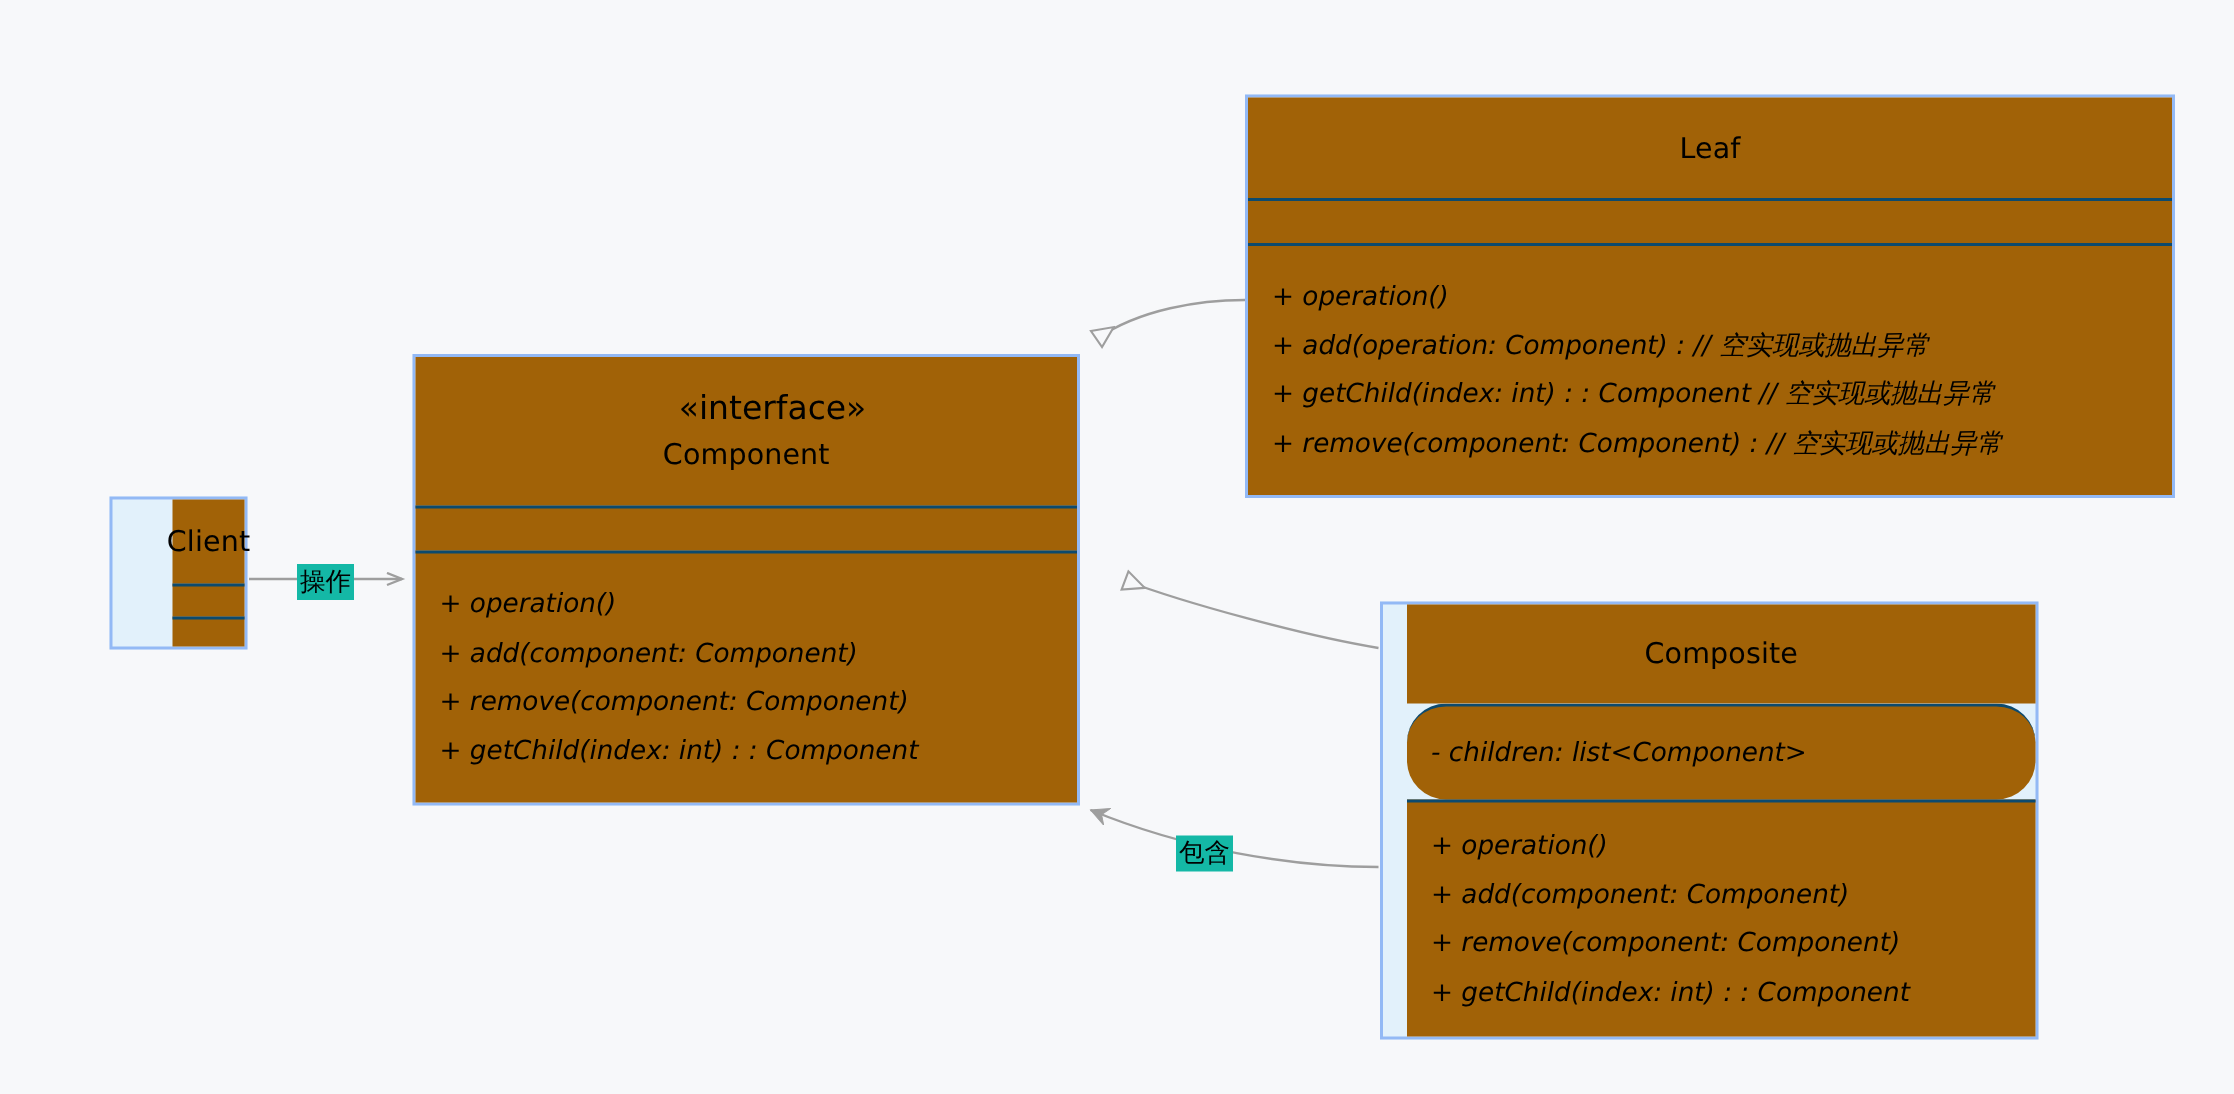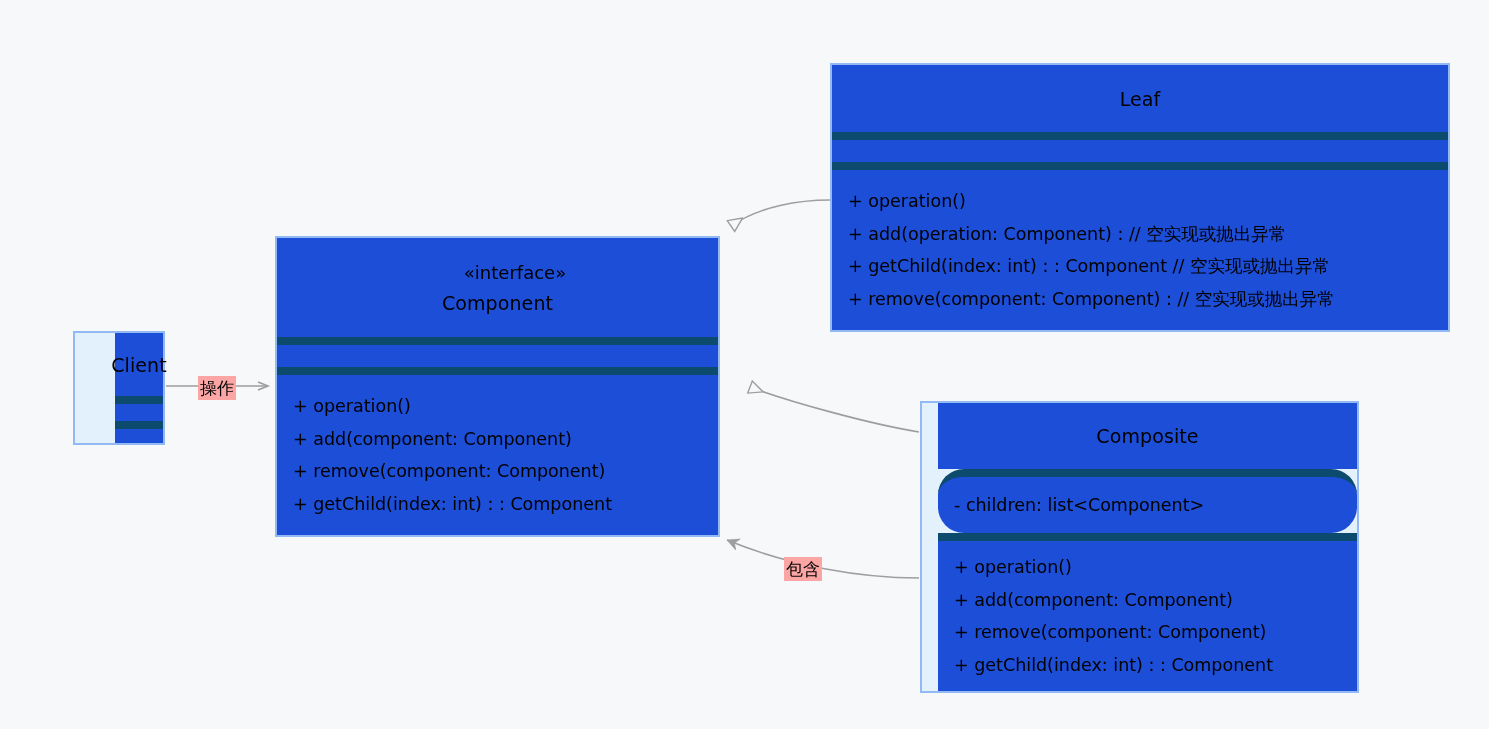--- a/index.html
+++ b/index.html
@@ -32,24 +32,25 @@
   .uml-class {
     position: absolute;
     box-sizing: border-box;
     background: #e2f1fb;
     border: 2px solid #93b9f5;
     display: flex;
     flex-direction: column;
   }
   .compartment {
     box-sizing: border-box;
-    background: #1d4ed8;
+    background: #a16207;
   }
   .compartment + .compartment {
-    border-top: 8px solid #0c4a6e;
+    border-top: 2px solid #0c4a6e;
+    font-style: italic;
   }
   .compartment.title {
     display: flex;
     flex-direction: column;
     align-items: center;
     justify-content: center;
     text-align: center;
   }
   .compartment.members {
     display: flex;
@@ -61,35 +62,35 @@
     
   }
   .class-name {
     color: #000000;
     font-size: 19px;
     line-height: 30px;
     letter-spacing: 0.1px;
   }
   .stereotype {
     color: #000000;
-    font-size: 18px;
+    font-size: 22px;
     line-height: 30px;
     margin-left: 35px;
   }
   .member {
     color: #000000;
     font-size: 17.5px;
     line-height: 32.5px;
     white-space: nowrap;
   }
 
   
   .edge-label {
     position: absolute;
-    background: #fca5a5;
+    background: #14b8a6;
     color: #000000;
     font-size: 17px;
     line-height: 22px;
     padding: 1px 2px;
     white-space: nowrap;
   }
 </style>
 </head>
 <body>
 
@@ -126,21 +127,21 @@
      Component (directed, arrow into Component bottom-right) --&gt;
     <g>
       <path d="M 919,578 C 860,578 790,566 727,540" fill="none" stroke="#9e9e9e" stroke-width="1.6" marker-end="url(#thin-arrow)"></path>
     </g>
   </svg>
 
   <div class="edge-label" style="left:198px; top:376px;">操作</div>
 
   <div class="edge-label" style="left:784px; top:557px;">包含</div>
 
-  <div class="uml-class" style="left:73px; top:331px; width:92px; height:114px;padding-left:40px;">
+  <div class="uml-class" style="left:73px; top:331px; width:92px; height:102px;padding-left:40px;">
     <div class="compartment title" style="height:63px;">
       <div class="class-name">Client</div>
     </div>
     <div class="compartment empty" style="height:25px;"></div>
     <div class="compartment empty" style="height:22px;"></div>
   </div>
 
   <div class="uml-class" style="left:275px; top:236px; width:445px; height:301px;">
     <div class="compartment title" style="height:99px;">
       <div class="stereotype">«interface»</div>

